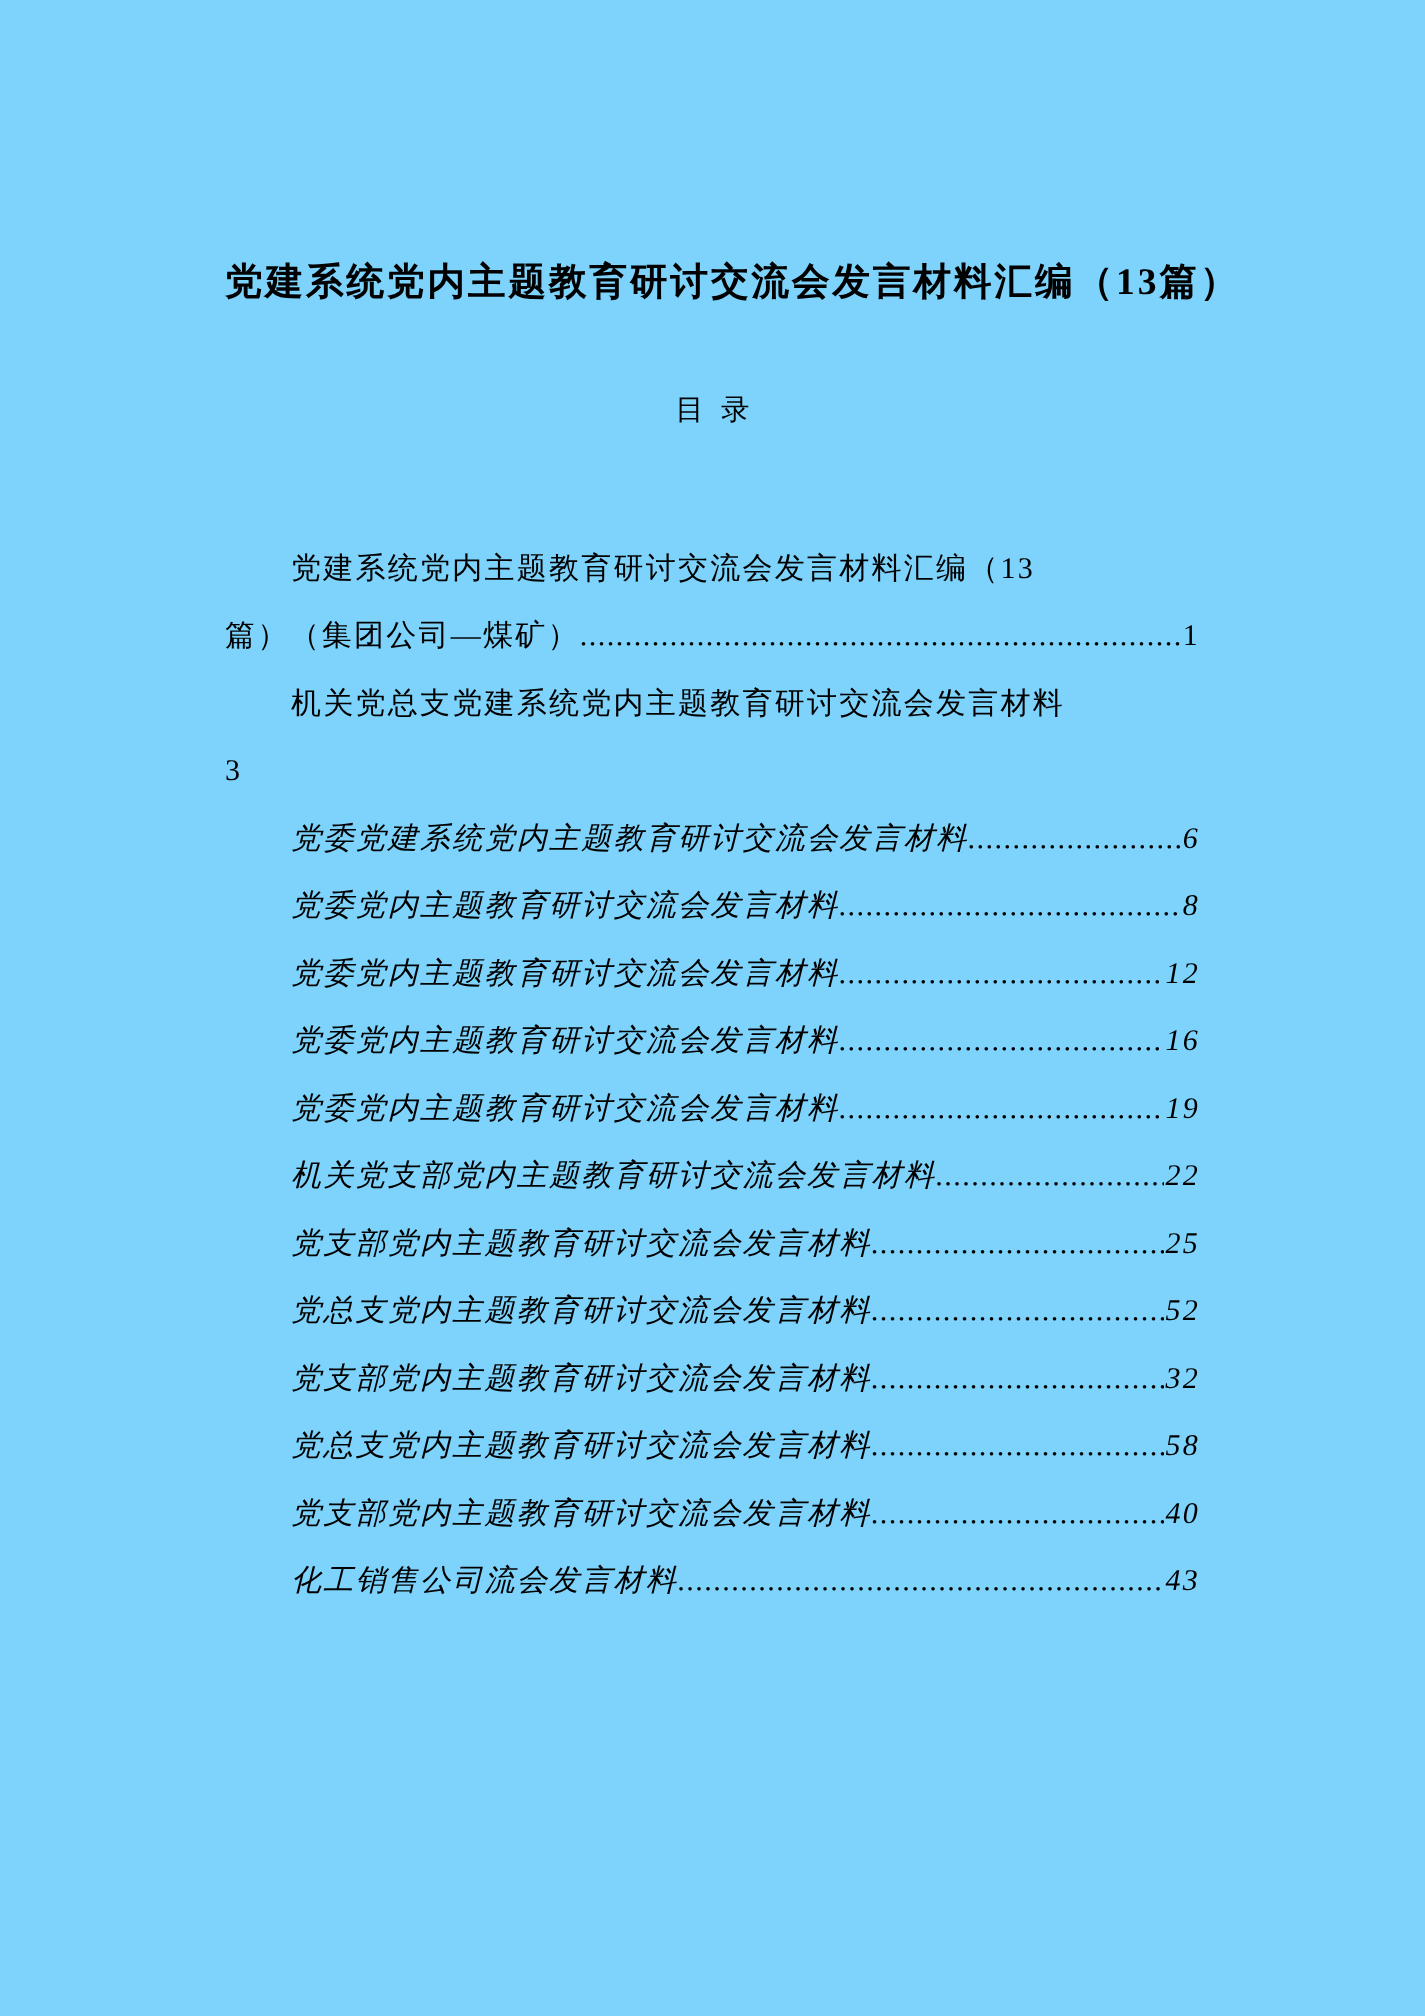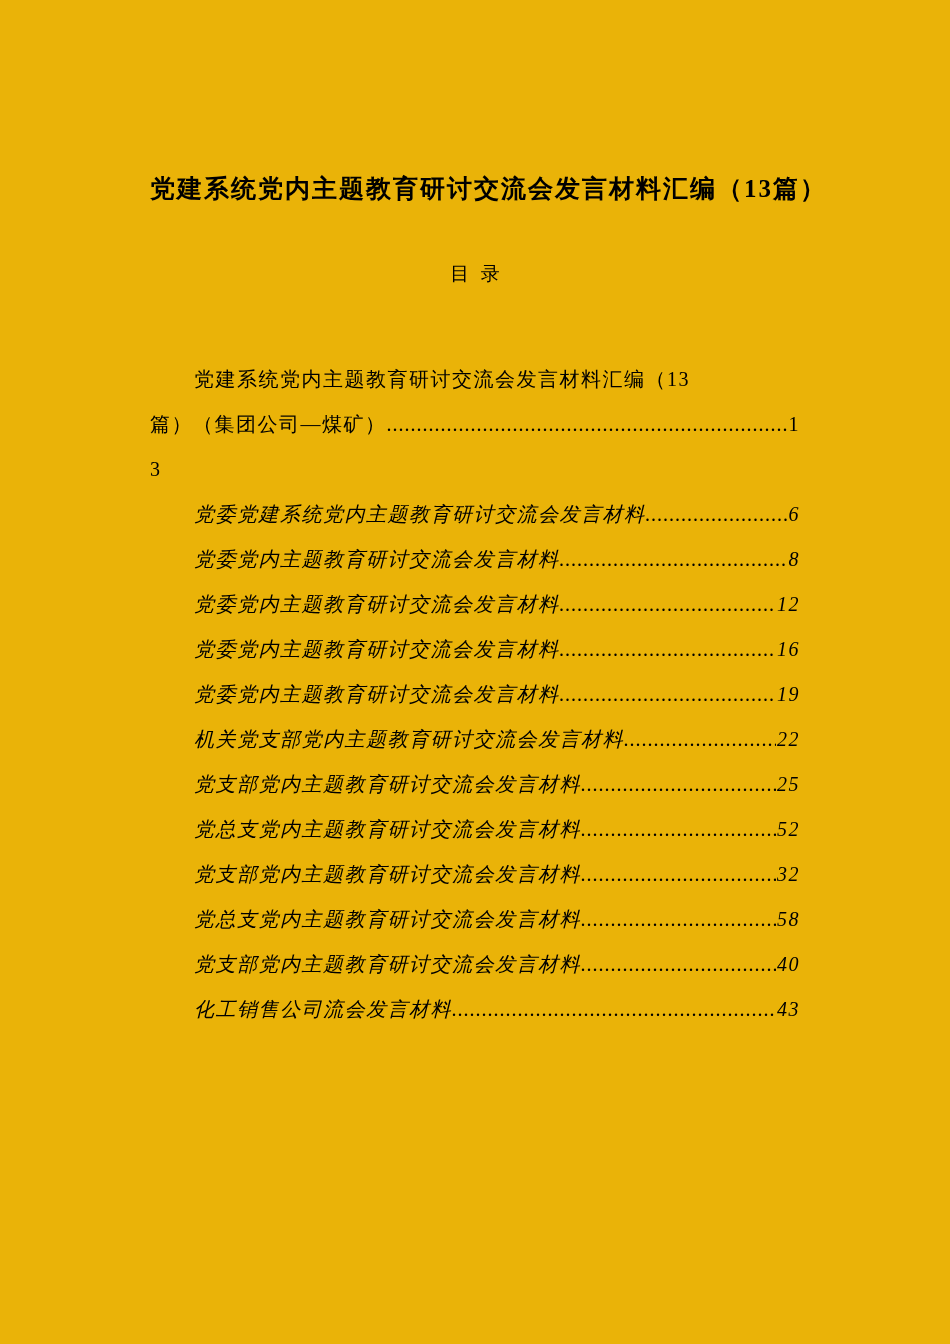--- a/index.html
+++ b/index.html
@@ -5,21 +5,21 @@
   html, body {
     margin: 0;
     padding: 0;
     background: #ffffff;
   }
   .page {
     position: relative;
     width: 950px;
     height: 1344px;
     margin: 0 auto;
-    background: #eab308;
+    background: #7dd3fc;
     box-sizing: border-box;
     padding: 163px 150px 0 150px;
     font-family: "Liberation Serif", "DejaVu Serif", serif;
     color: #000000;
     overflow: hidden;
   }
   .title-line {
     text-align: center;
     font-size: 25px;
     font-weight: bold;
@@ -90,20 +90,21 @@
     <div class="toc-entry">
       <div class="line indent">党建系统党内主题教育研讨交流会发言材料汇编（13</div>
       <div class="line row">
         <span class="label">篇）（集团公司—煤矿）</span>
         <span class="leader">....................................................................................................................................................</span>
         <span class="pagenum">1</span>
       </div>
     </div>
 
     <div class="toc-entry">
+      <div class="line indent">机关党总支党建系统党内主题教育研讨交流会发言材料</div>
       <div class="line">3</div>
     </div>
 
     <div class="toc-entry">
       <div class="line row indented">
         <span class="label">党委党建系统党内主题教育研讨交流会发言材料</span>
         <span class="leader">....................................................................................................................................................</span>
         <span class="pagenum">6</span>
       </div>
     </div>

